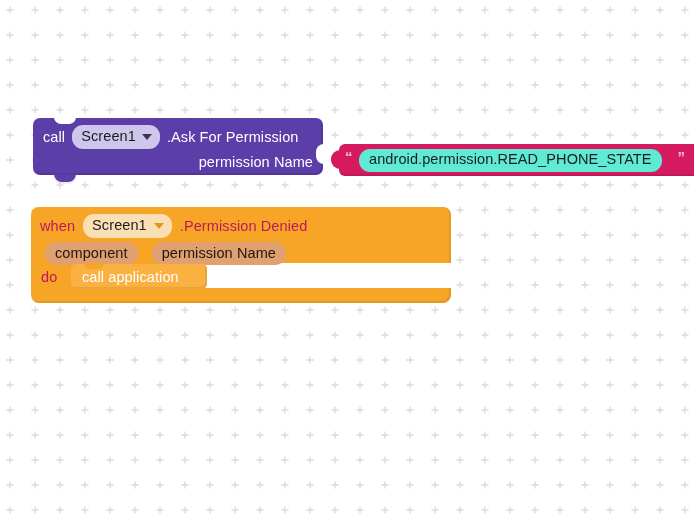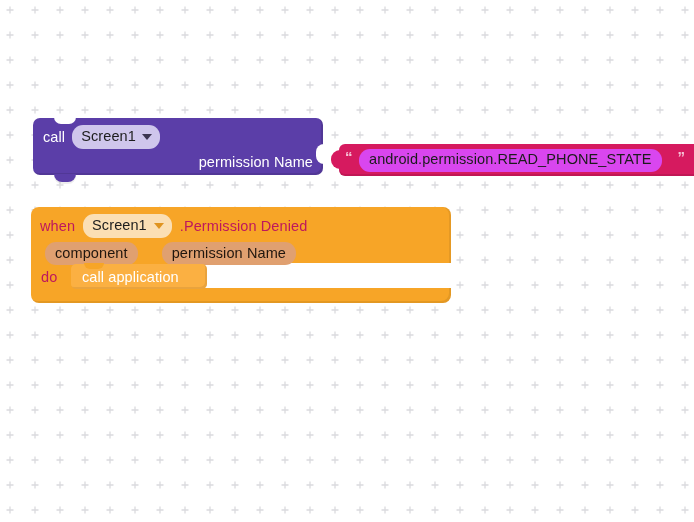--- a/index.html
+++ b/index.html
@@ -160,21 +160,21 @@
     font-size: 15px;
     font-weight: bold;
     top: 5px;
   }
   #text-block .quote.q-left  { left: 14px; }
   #text-block .quote.q-right { right: 11px; }
   #text-block .field {
     position: absolute;
     left: 28px;
     top: 5px;
-    background: #d946ef;
+    background: #5eead4;
     border-radius: 11px;
     padding: 3px 10px 4px 10px;
     color: #1c1c1c;
     height: 16px;
   }
 
   
   #event-block {
     position: absolute;
     left: 31px;
@@ -216,21 +216,21 @@
     display: flex;
     align-items: center;
     gap: 8px;
     z-index: 5;
   }
   #event-block .row-params {
     position: absolute;
     left: 14px; top: 35px;
     display: flex;
     align-items: flex-end;
-    gap: 24px;
+    gap: 14px;
     z-index: 5;
   }
   #event-block .row-do {
     position: absolute;
     left: 10px; top: 61px;
     z-index: 5;
   }
   .label-when, .label-evt, .label-do { color: #be185d; }
 
   
@@ -327,20 +327,21 @@
     <div class="socket"></div>
 
     <div class="row1">
       <span class="blk-text label-call">call</span>
 
       <span class="dd-purple">
         <span class="blk-text">Screen1</span>
         <span class="caret"></span>
       </span>
 
+      <span class="blk-text label-ask">.Ask For Permission</span>
     </div>
 
     <div class="row2">
       <span class="blk-text label-permname">permission Name</span>
     </div>
   </div>
 
   <div id="text-block">
     <div class="plug"></div>
     <div class="body"></div>

